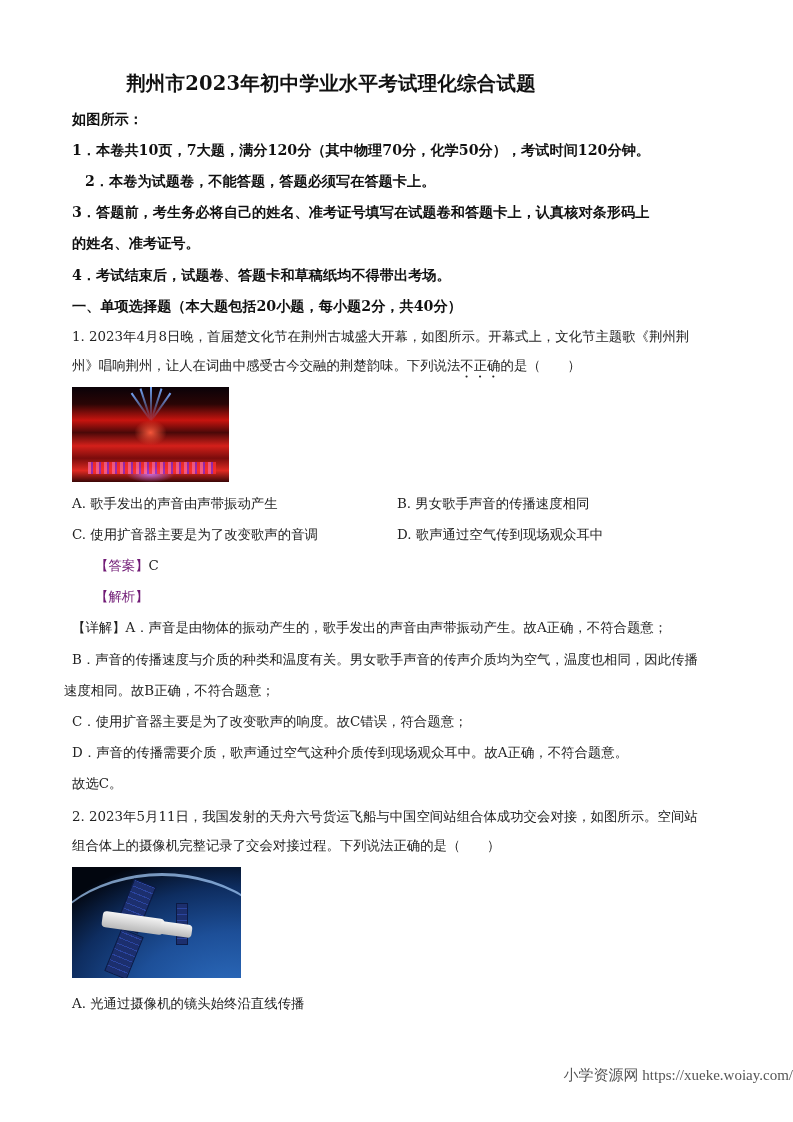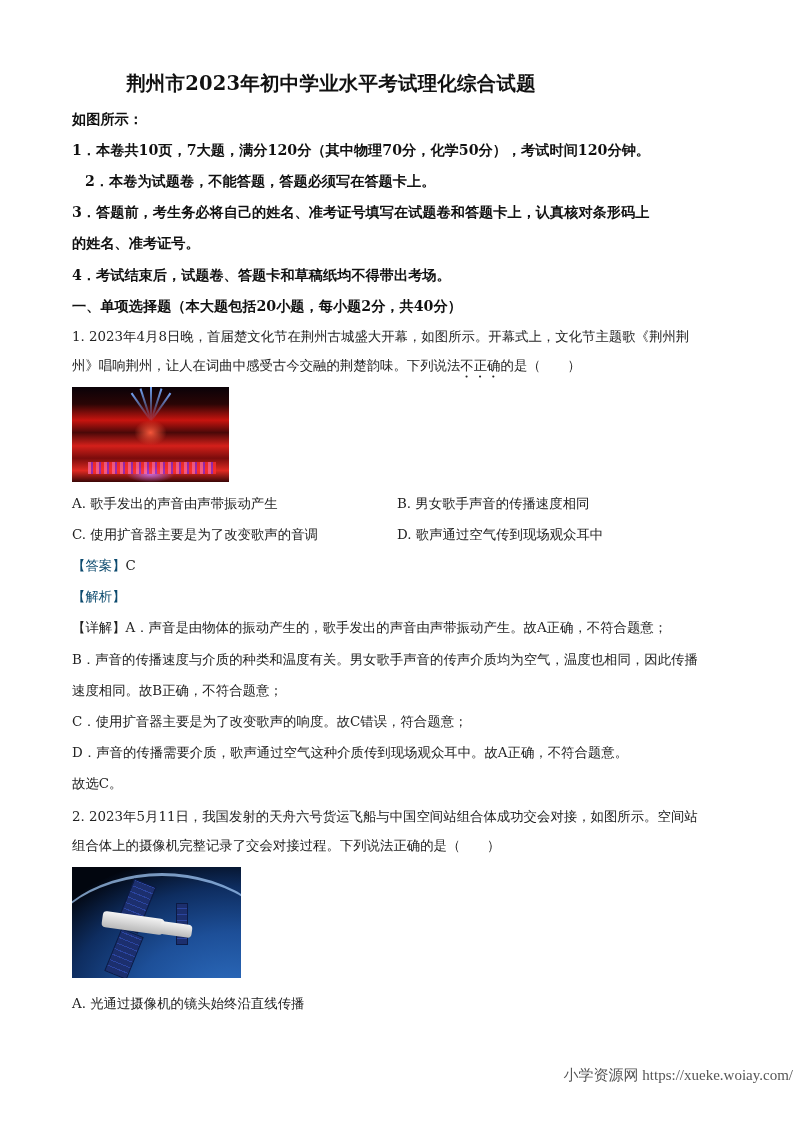--- a/index.html
+++ b/index.html
@@ -2,21 +2,21 @@
 <html><head>
 <meta charset="utf-8">
 <style>
   html, body { margin:0; padding:0; background:#ffffff; }
   body { width:793px; height:1122px; position:relative; overflow:hidden;
          font-family:"DejaVu Serif","Liberation Serif",serif; color:#111; }
   .abs { position:absolute; white-space:nowrap; }
   .title { left:0; width:662px; top:70px; text-align:center; font-size:19.5px; font-weight:bold; letter-spacing:0.2px; }
   .bold { font-weight:bold; font-size:14.2px; }
   .norm { font-size:13.4px; color:#222; }
-  .blue { color:#0c4a6e; }
+  .blue { color:#701a75;margin-left:23px; }
   .dots { text-emphasis: dot; -webkit-text-emphasis: dot; text-emphasis-position: under; margin-top: 25px; -webkit-text-emphasis-position: under; }
   .img1 { position:absolute; left:72px; top:387px; width:157px; height:95px; overflow:hidden;
           background:
             radial-gradient(ellipse 30px 10px at 50% 92%, rgba(200,120,255,0.8), rgba(0,0,0,0) 80%),
             radial-gradient(ellipse 18px 14px at 50% 48%, rgba(255,90,60,0.95), rgba(0,0,0,0) 90%),
             linear-gradient(180deg, #0a0208 0%, #2a0505 18%, #c8140f 35%, #4a0808 48%, #d4201a 62%, #7a0c0c 75%, #e02a22 88%, #3a0606 100%); }
   .img1 .beam { position:absolute; top:0; left:50%; width:2px; height:34px; background:linear-gradient(180deg, rgba(120,170,255,0.95), rgba(120,170,255,0)); transform-origin:50% 100%; }
   .img1 .crowd { position:absolute; left:10%; right:8%; bottom:8px; height:12px;
                  background:repeating-linear-gradient(90deg, #ff6a9e 0 3px, #8a2bd8 3px 5px, #ff3030 5px 8px); opacity:0.75; }
   .img2 { position:absolute; left:72px; top:867px; width:169px; height:111px; overflow:hidden;
@@ -62,21 +62,21 @@
   <div class="abs norm" style="left:72px;top:526px;">C. 使用扩音器主要是为了改变歌声的音调</div>
   <div class="abs norm" style="left:397px;top:526px;">D. 歌声通过空气传到现场观众耳中</div>
 
   <div class="abs norm" style="left:72px;top:557px;">
     <span class="blue">【答案】</span><span>C</span>
   </div>
   <div class="abs norm blue" style="left:72px;top:588px;">【解析】</div>
 
   <div class="abs norm" style="left:72px;top:619px;">【详解】A．声音是由物体的振动产生的，歌手发出的声音由声带振动产生。故A正确，不符合题意；</div>
   <div class="abs norm" style="left:72px;top:651px;">B．声音的传播速度与介质的种类和温度有关。男女歌手声音的传声介质均为空气，温度也相同，因此传播</div>
-  <div class="abs norm" style="left:72px;top:682px;text-align:right;">速度相同。故B正确，不符合题意；</div>
+  <div class="abs norm" style="left:64px;top:682px;text-align:right;">速度相同。故B正确，不符合题意；</div>
   <div class="abs norm" style="left:72px;top:713px;">C．使用扩音器主要是为了改变歌声的响度。故C错误，符合题意；</div>
   <div class="abs norm" style="left:72px;top:744px;">D．声音的传播需要介质，歌声通过空气这种介质传到现场观众耳中。故A正确，不符合题意。</div>
   <div class="abs norm" style="left:72px;top:775px;">故选C。</div>
 
   <div class="abs norm" style="left:72px;top:808px;">2. 2023年5月11日，我国发射的天舟六号货运飞船与中国空间站组合体成功交会对接，如图所示。空间站</div>
   <div class="abs norm" style="left:72px;top:837px;">组合体上的摄像机完整记录了交会对接过程。下列说法正确的是（　　）</div>
 
   <div class="img2">
     <div class="haze"></div>
     <div class="panel" style="left:52px;top:14px;width:22px;height:48px;transform:rotate(22deg);"></div>

